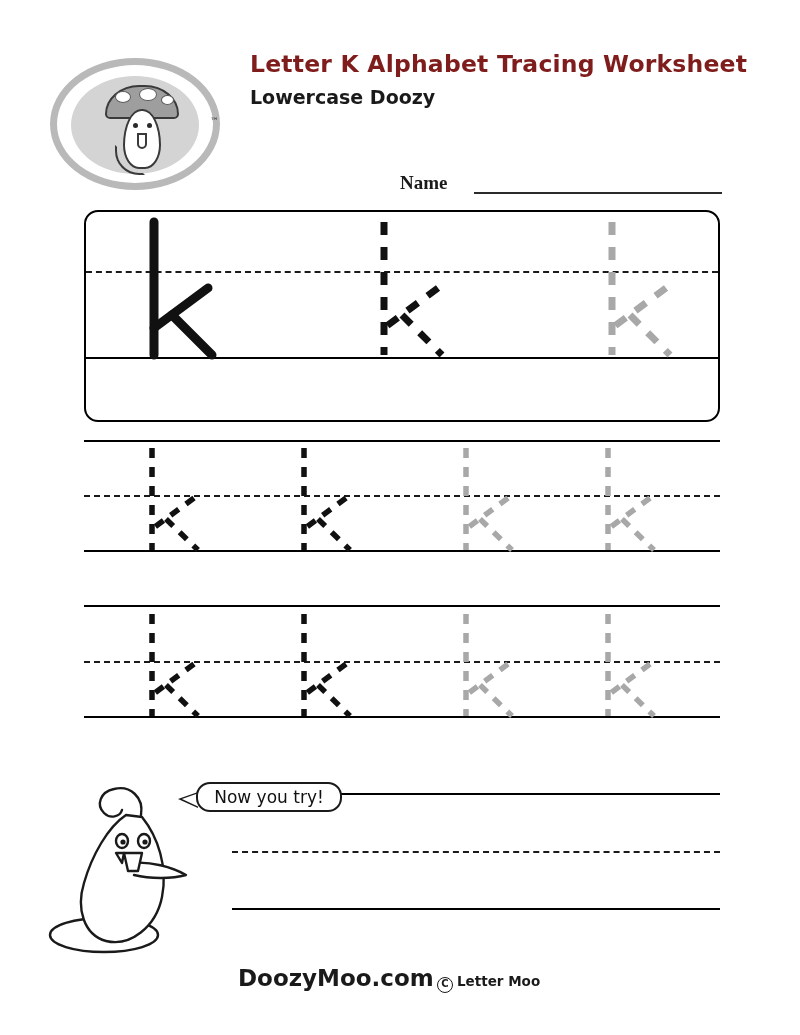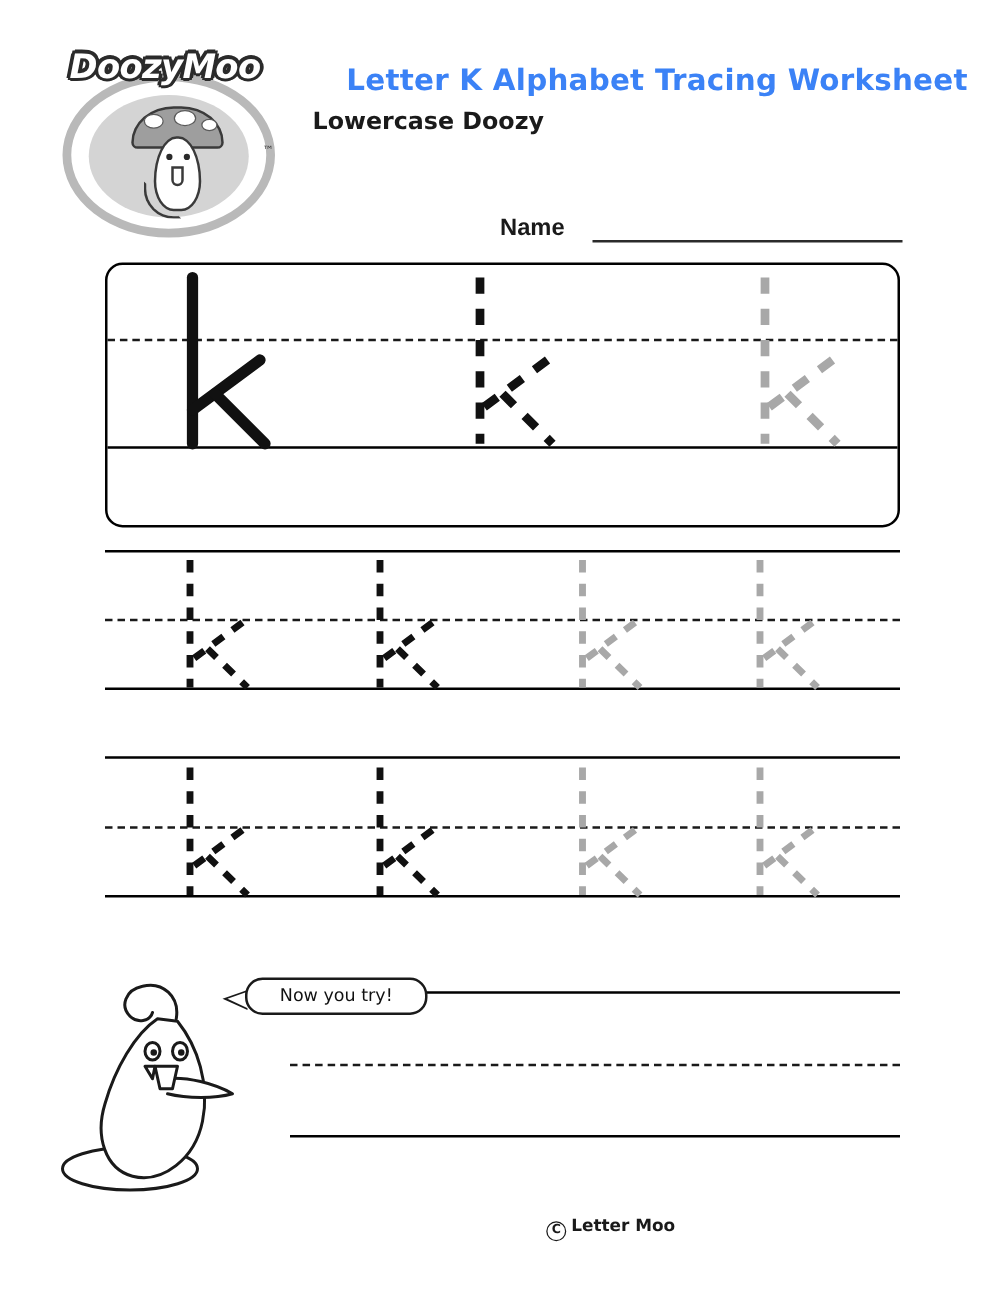--- a/index.html
+++ b/index.html
@@ -144,40 +144,39 @@
   }
 
   
   .title {
     position: absolute;
     left: 250px;
     top: 50px;
     font-family: "DejaVu Sans", sans-serif;
     font-weight: bold;
     font-size: 23.5px;
-    color: #3b82f6;
+    color: #7f1d1d;
     letter-spacing: 0.2px;
-    margin-left: 27px;
   }
   .subtitle {
     position: absolute;
     left: 250px;
     top: 86px;
     font-family: "DejaVu Sans", sans-serif;
     font-weight: bold;
     font-size: 19px;
     color: #1a1a1a;
   }
 
   
   .name-label {
     position: absolute;
     left: 400px;
     top: 172px;
-    font-family: Liberation Sans, sans-serif;
+    font-family: Liberation Serif, serif;
     font-weight: bold;
     font-size: 19px;
     color: #1a1a1a;
   }
   .name-line {
     position: absolute;
     left: 474px;
     top: 192px;
     width: 248px;
     height: 0;
@@ -273,21 +272,21 @@
     border: 2px solid #1a1a1a;
     border-radius: 14px;
     background: #fff;
     box-sizing: border-box;
     display: flex;
     align-items: center;
     justify-content: center;
   }
   .bubble span {
     font-family: "DejaVu Sans", sans-serif;
-    font-size: 14px;
+    font-size: 17px;
     color: #111;
     white-space: nowrap;
   }
   .bubble-tail {
     position: absolute;
     left: 178px;
     top: 792px;
     width: 0; height: 0;
     border-top: 7px solid transparent;
     border-bottom: 9px solid transparent;
@@ -354,21 +353,20 @@
       <div class="logo-dot d1"></div>
       <div class="logo-dot d2"></div>
       <div class="logo-dot d3"></div>
       <div class="logo-char"></div>
       <div class="logo-eye le1"></div>
       <div class="logo-eye le2"></div>
       <div class="logo-mouth"></div>
       <div class="logo-arm"></div>
       <div class="logo-tail"></div>
     </div>
-    <div class="logo-text">DoozyMoo</div>
     <div class="logo-tm">™</div>
   </div>
 
   <div class="title">Letter K Alphabet Tracing Worksheet</div>
   <div class="subtitle">Lowercase Doozy</div>
 
   <div class="name-label">Name</div>
   <div class="name-line"></div>
 
   <div class="bigbox"></div>
@@ -487,17 +485,18 @@
     <g fill="#1a1a1a">
       <circle cx="77" cy="67" r="2.6"></circle>
       <circle cx="99" cy="67" r="2.6"></circle>
     </g>
     <g fill="#ffffff" stroke="#1a1a1a" stroke-width="2.4" stroke-linejoin="round">
       <path d="M 78 78 L 96 78 L 92 96 L 82 96 Z"></path>
       <path d="M 70 78 L 78 78 L 76 88 Z"></path>
     </g>
   </svg>
 
+  <div class="footer-brand">DoozyMoo.com</div>
   <div class="footer-copy">
     <span class="copy-mark">C</span><span>Letter Moo</span>
   </div>
 
 </div>
 
 </body></html>

